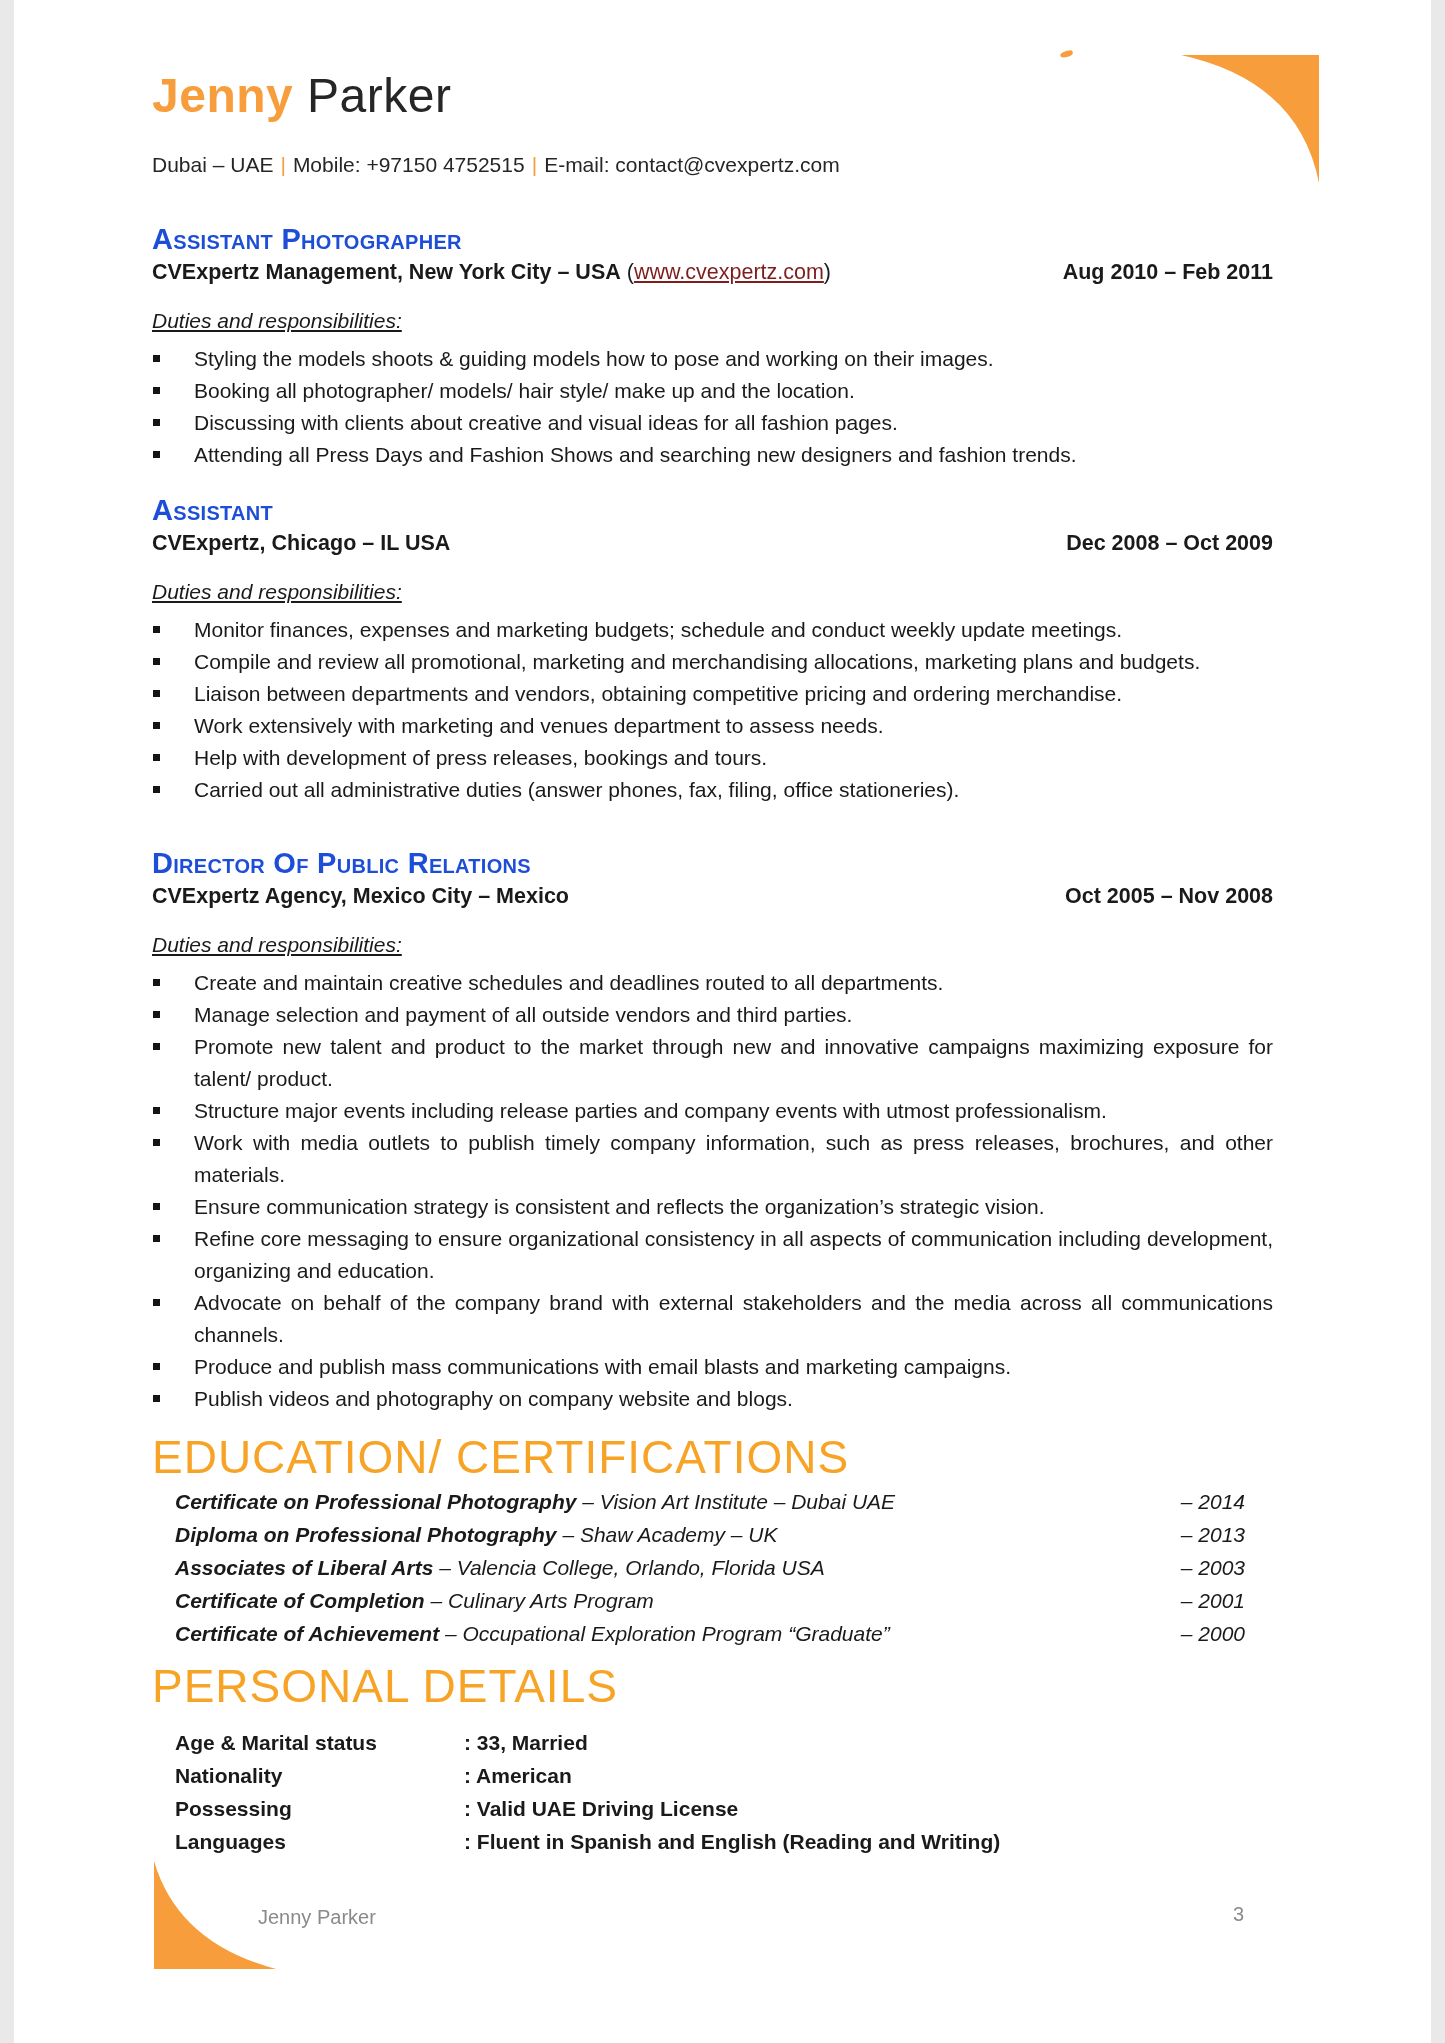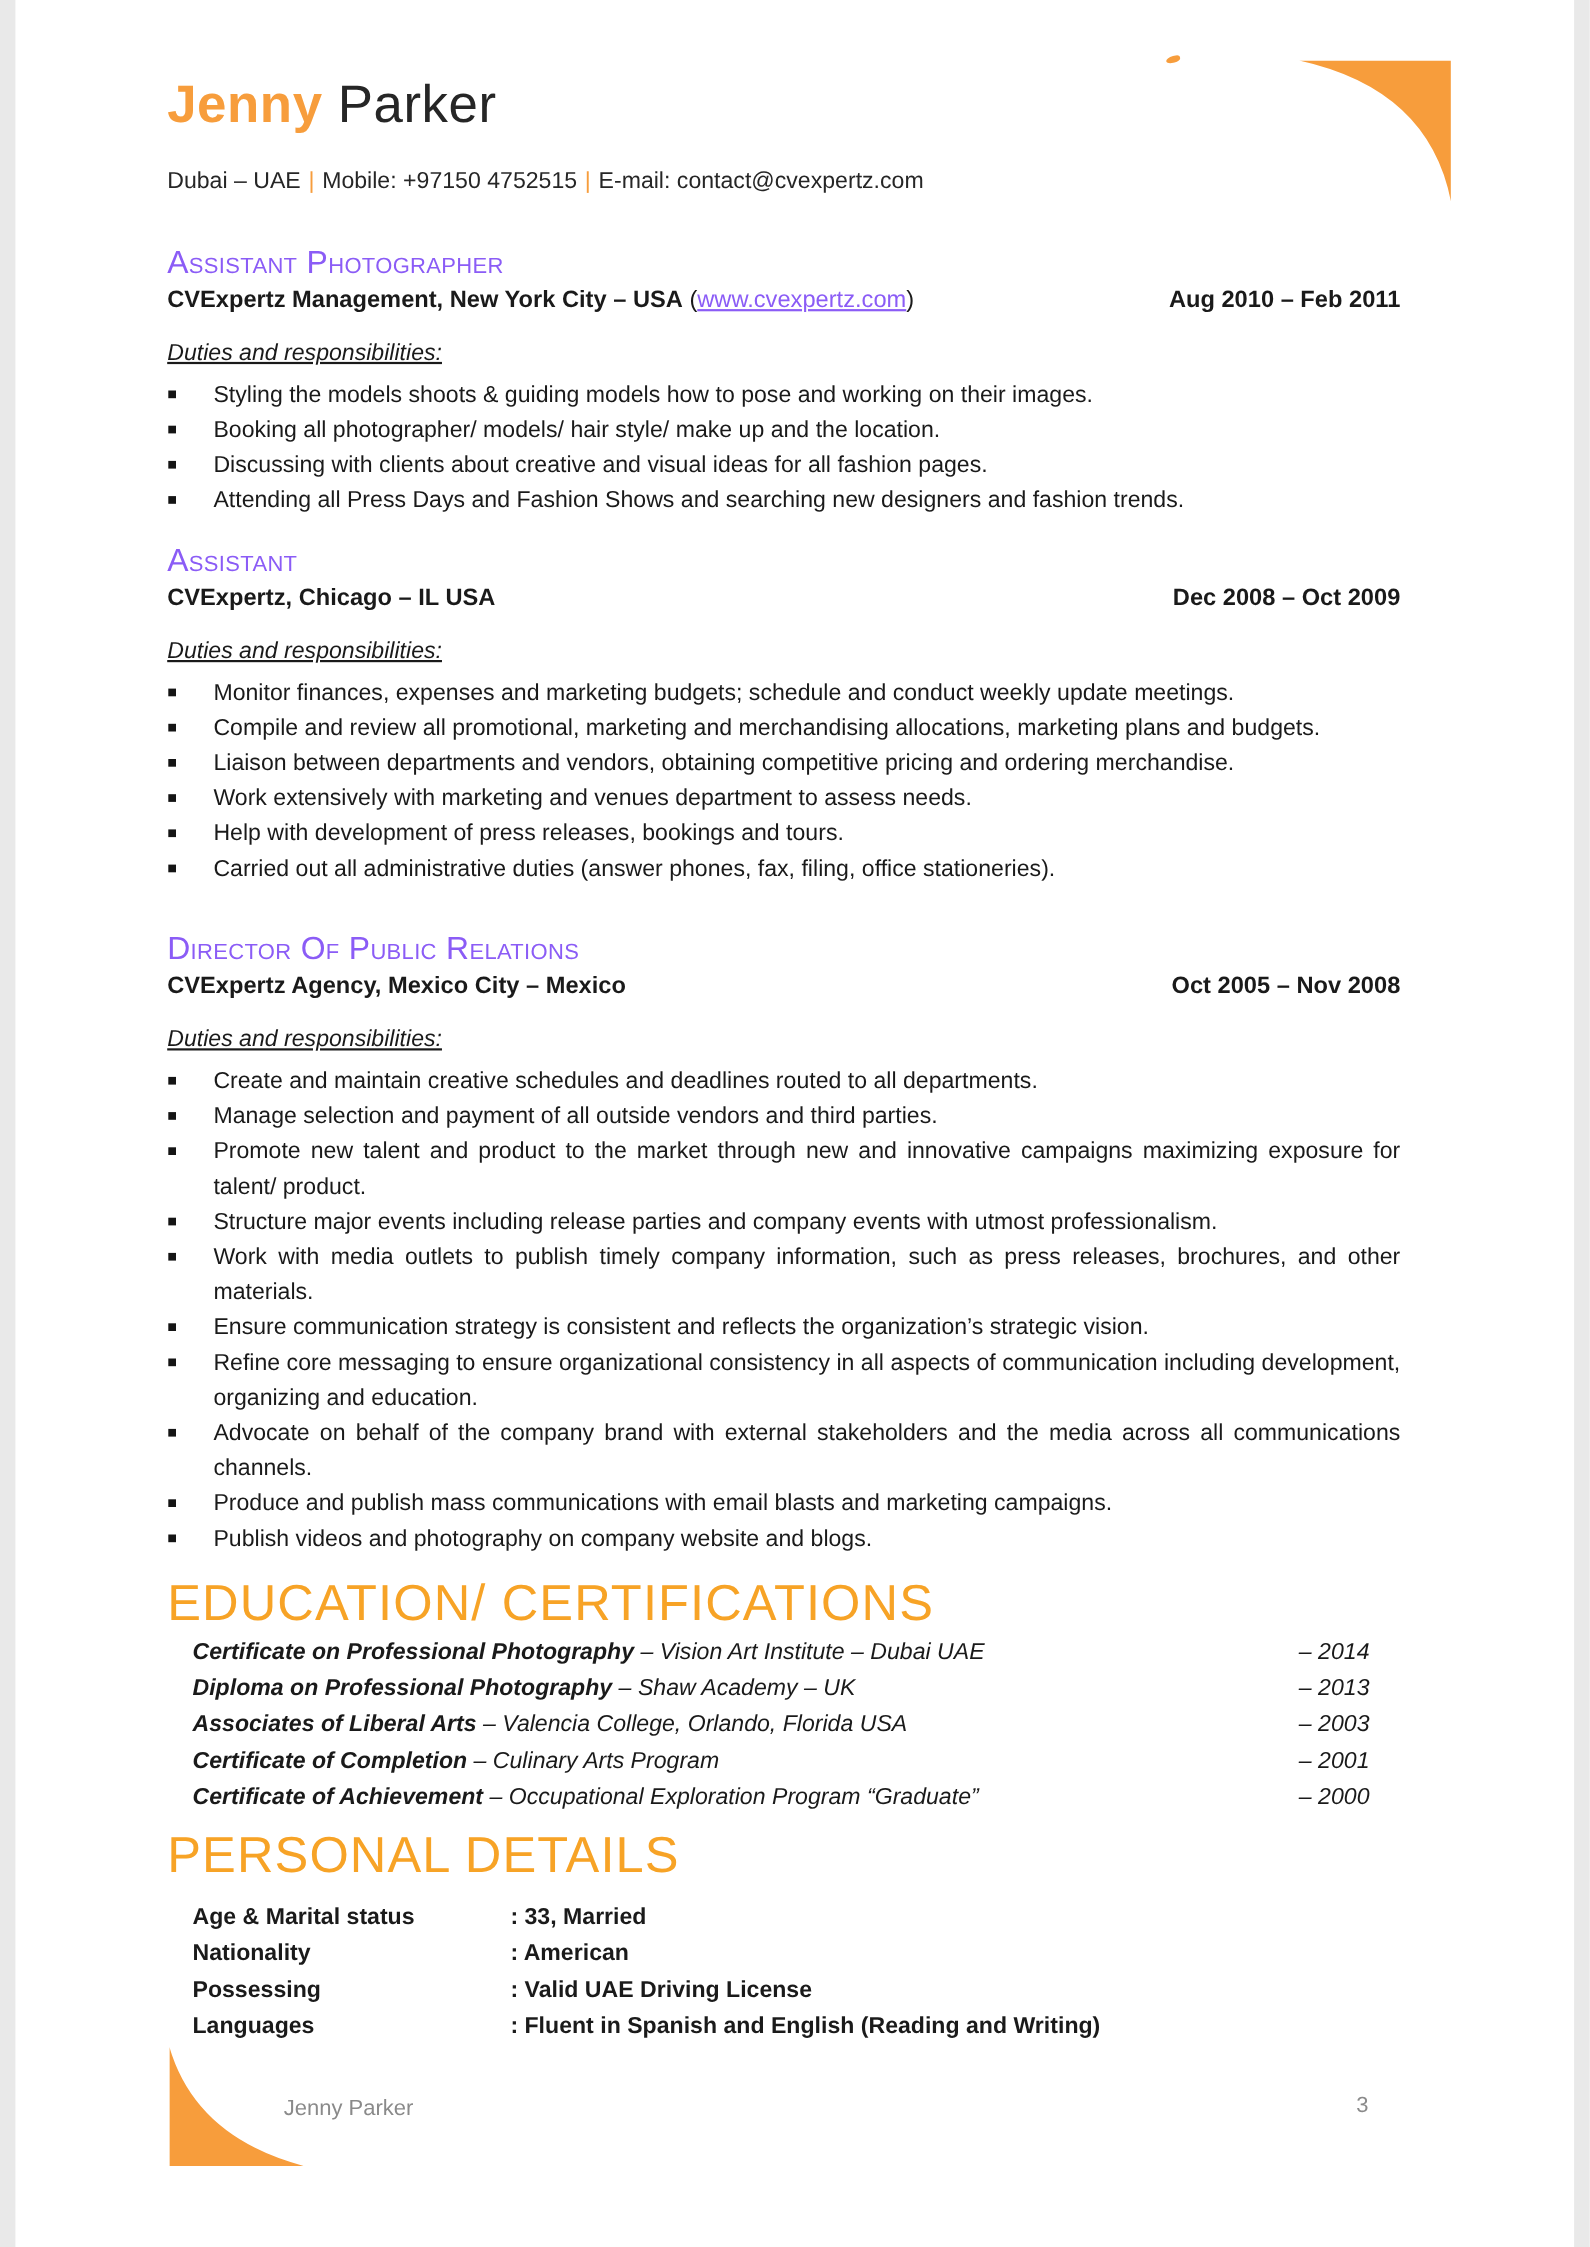--- a/index.html
+++ b/index.html
@@ -20,30 +20,30 @@
   h1.name .first { color:#f79d3c; font-weight:bold; }
   h1.name .last  { color:#262626; }
   .contact { margin-top:30px; font-size:21px; line-height:26px; color:#262626; }
   .contact .sep { color:#f79d3c; padding:0 7px; }
 
   
   .sec1 { margin-top:44px; }
   .sec2 { margin-top:22px; }
   .sec3 { margin-top:40px; }
   .job-title {
-    font-size:29px; line-height:34px; font-weight:normal;
-    font-variant:small-caps; letter-spacing:0.3px; color:#8b5cf6;
+    font-size:29px; line-height:34px; font-weight:bold;
+    font-variant:small-caps; letter-spacing:0.3px; color:#1d4ed8;
   }
   .company-row {
     display:flex; justify-content:space-between; align-items:baseline;
     font-size:21.5px; line-height:30px; margin-top:1px;
   }
   .company-left { font-weight:bold; }
   .company-left .paren { font-weight:normal; }
-  .company-left a.site-link { color:#8b5cf6; text-decoration:underline; font-weight:normal; cursor:pointer; }
+  .company-left a.site-link { color:#7f1d1d; text-decoration:underline; font-weight:normal; cursor:pointer; }
   .dates { font-weight:bold; white-space:nowrap; }
   .duties { margin-top:20px; font-size:21px; line-height:28px; font-style:italic; text-decoration:underline; }
   ul.bullets { list-style:none; margin-top:8px; }
   ul.bullets li {
     position:relative; padding-left:42px;
     font-size:21px; line-height:32px; text-align:justify;
   }
   ul.bullets li .sq {
     position:absolute; left:1px; top:12px; width:7px; height:7px; background:#141414;
   }

